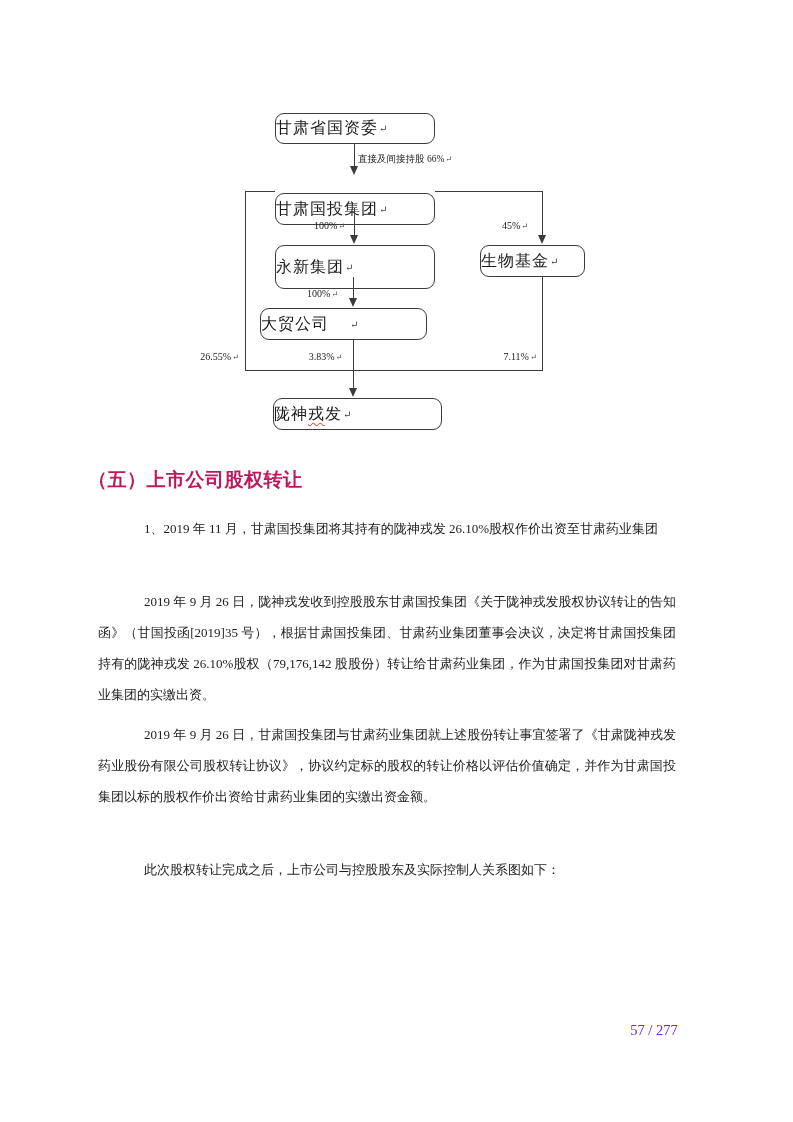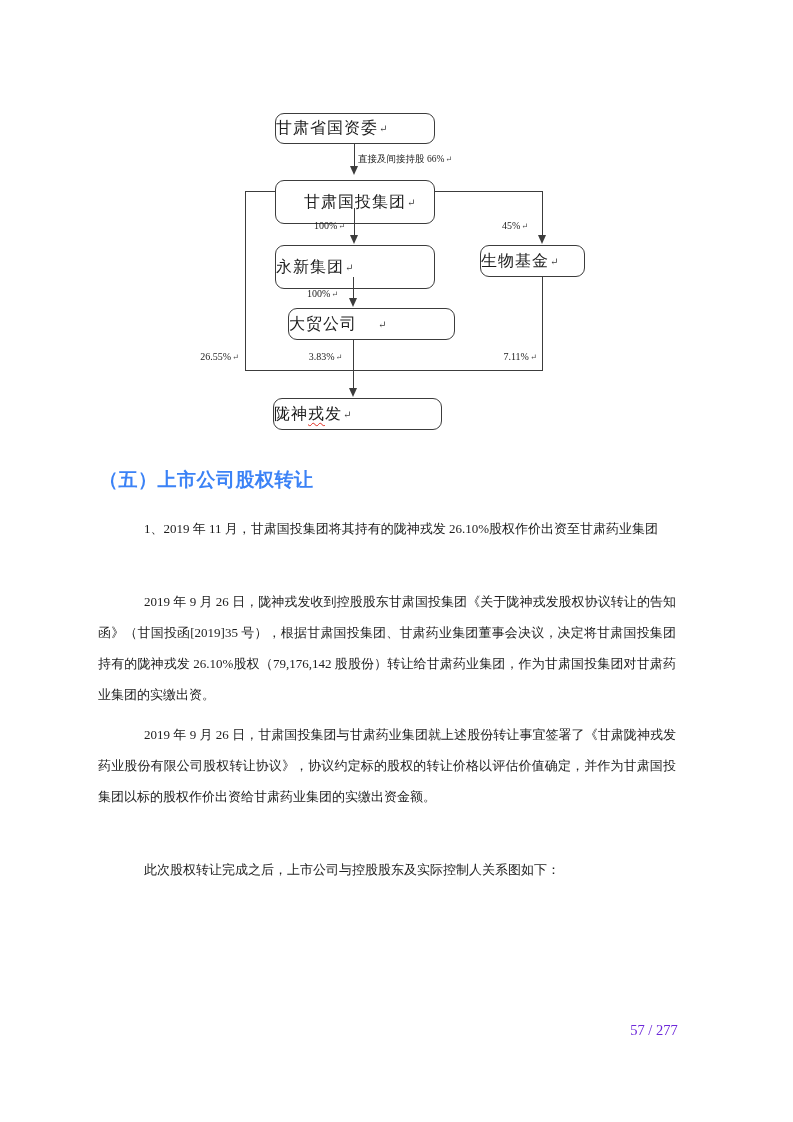--- a/index.html
+++ b/index.html
@@ -43,23 +43,23 @@
   .ra{text-align:center;}
   .squiggle{
     text-decoration-line:underline;
     text-decoration-style:wavy;
     text-decoration-color:#e02b20;
     text-decoration-thickness:1px;
     text-underline-offset:3px;
   }
   
   .heading{
-    position:absolute;left:99px;width:600px;
+    position:absolute;left:88px;width:600px;
     font-family:Liberation Sans, sans-serif;
-    font-weight:bold;font-size:19px;color:#3b82f6;
+    font-weight:bold;font-size:19px;color:#be185d;
     letter-spacing:0.5px;
   }
   .para{
     position:absolute;left:98px;width:578px;
     font-size:13px;line-height:31px;
     text-align:justify;text-indent:46px;
     color:#1c1c1c;
   }
   .footer{
     position:absolute;
@@ -72,36 +72,36 @@
 
 <div class="page">
 
   <div class="chart">
 
     <div class="node" style="left:275px;top:113px;width:160px;height:31px;">
       <span>甘肃省国资委</span>
         <span class="ret">↵</span>
     </div>
 
-    <div class="node" style="left:275px;top:180px;width:160px;height:44px;padding-left:28px;">
+    <div class="node" style="left:275px;top:193px;width:160px;height:32px;">
       <span>甘肃国投集团</span>
         <span class="ret">↵</span>
     </div>
 
     <div class="node" style="left:275px;top:245px;width:160px;height:44px;">
       <span>永新集团</span>
         <span class="ret">↵</span>
     </div>
 
     <div class="node" style="left:480px;top:245px;width:105px;height:32px;">
       <span>生物基金</span>
         <span class="ret">↵</span>
     </div>
 
-    <div class="node" style="left:288px;top:308px;width:167px;height:32px;gap:20px;">
+    <div class="node" style="left:260px;top:308px;width:167px;height:32px;gap:20px;">
       <span>大贸公司</span>
         <span class="ret">↵</span>
     </div>
 
     <div class="node" style="left:273px;top:398px;width:169px;height:32px;">
       <span><span>陇神</span><span class="squiggle">戎</span><span>发</span></span>
         <span class="ret">↵</span>
     </div>
 
     <div class="vline" style="left:353.5px;top:144px;height:22px;"></div>

